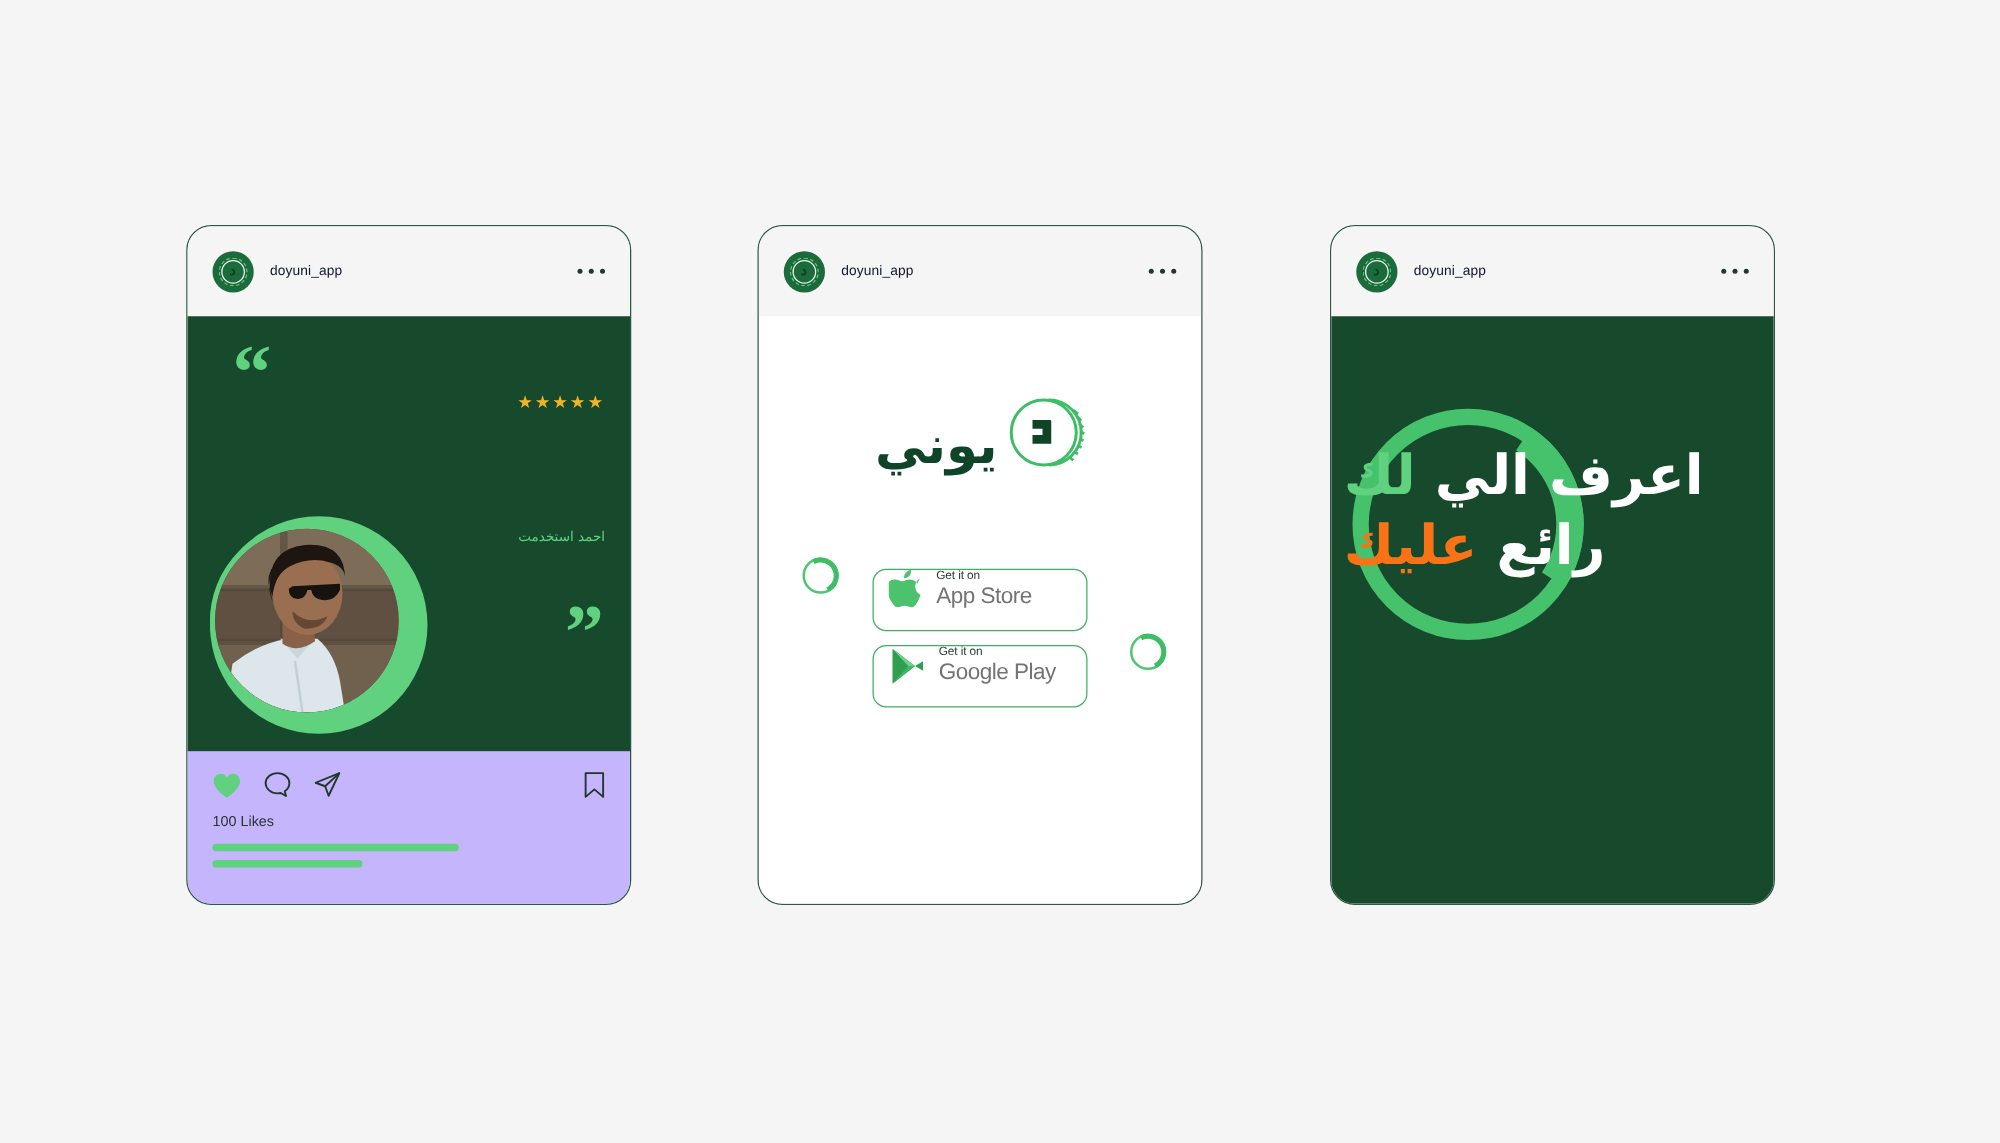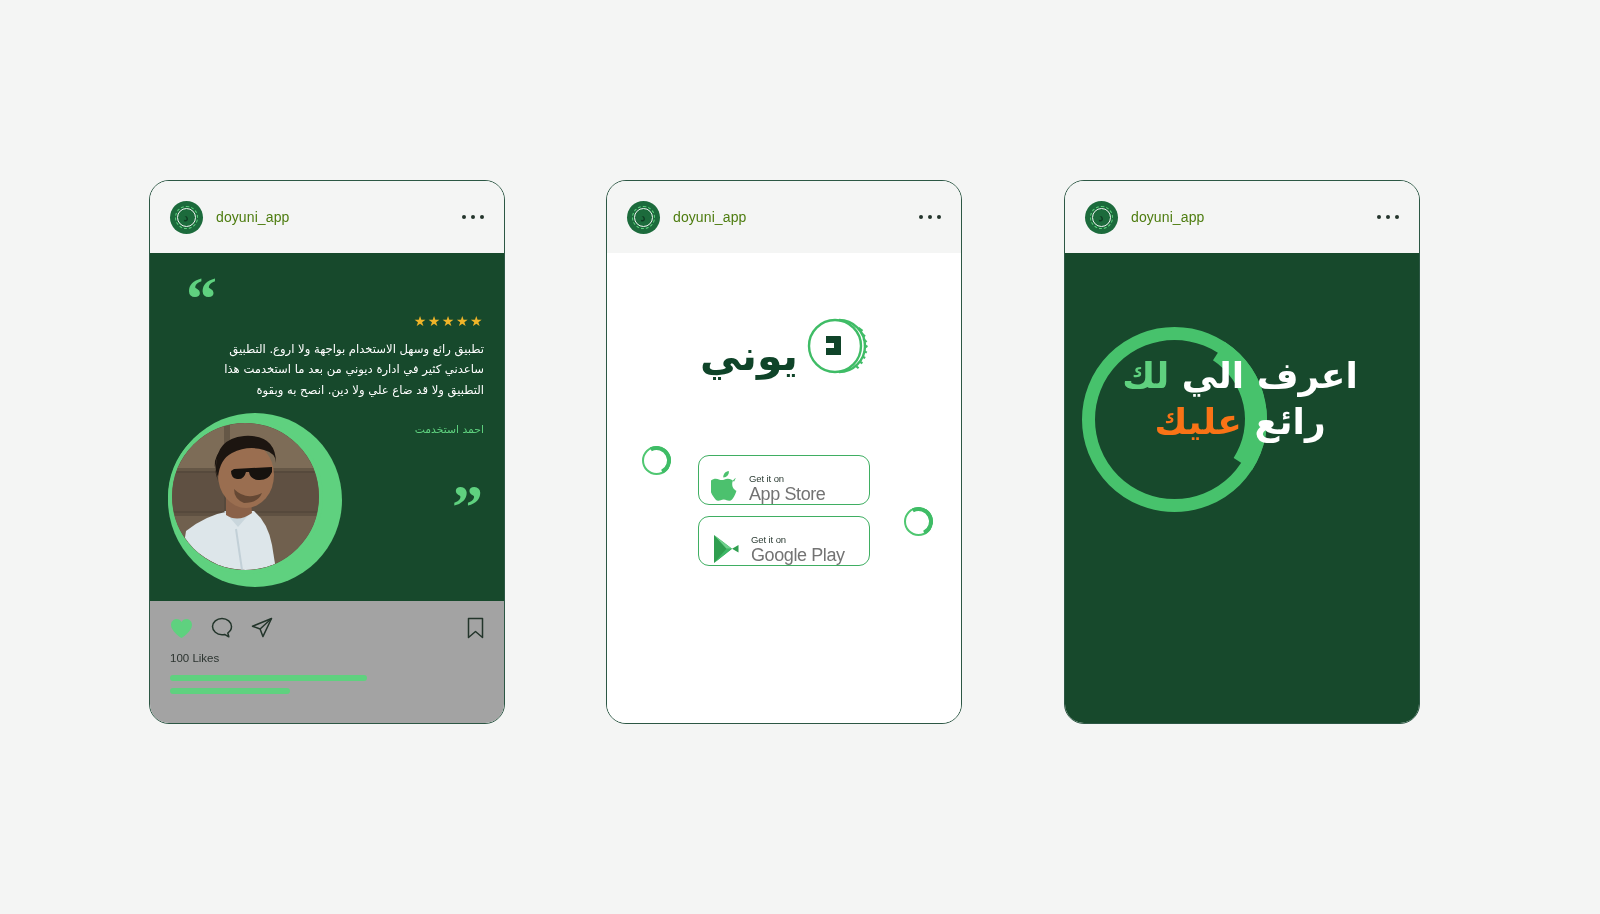--- a/index.html
+++ b/index.html
@@ -66,22 +66,22 @@
     position: relative;
     z-index: 3;
     color: #0f3d24;
     font-size: 11px;
     font-weight: bold;
     line-height: 1;
     margin-left: -1px;
   }
   .handle {
     margin-left: 13px;
-    font-size: 14px;
-    color: #4d7c0f;
+    font-size: 11px;
+    color: #0f172a;
     letter-spacing: 0.1px;
   }
   .dots {
     margin-left: auto;
     display: flex;
     gap: 5px;
   }
   .dots i {
     width: 4px; height: 4px; border-radius: 50%;
     background: #24352c;
@@ -93,21 +93,21 @@
     flex: 1 1 auto;
     position: relative;
     overflow: hidden;
   }
   .media.dark { background: #17492c; }
   .media.light { background: #ffffff; }
 
   
   .card-footer {
     flex: 0 0 122px;
-    background: #a3a3a3;
+    background: #c4b5fd;
     padding: 16px 20px 0 20px;
   }
   .actions {
     display: flex;
     align-items: center;
     gap: 18px;
   }
   .act-ico { cursor: pointer; display: block; }
   .act-spacer { margin-left: auto; }
   .likes {
@@ -221,21 +221,21 @@
     align-items: center;
     gap: 11px;
   }
   .store-btn {
     width: 172px;
     height: 50px;
     border: 1.6px solid #3fae62;
     border-radius: 11px;
     background: #fff;
     display: flex;
-    align-items: flex-end;
+    align-items: flex-start;
     padding: 0 12px;
     gap: 10px;
     cursor: pointer;
   }
   .store-txt { line-height: 1.05; }
   .store-small {
     font-size: 9.5px;
     color: #2b3b33;
     display: block;
     letter-spacing: -0.1px;
@@ -286,24 +286,24 @@
     border: 22px solid transparent;
     border-right-color: #47c26c;
     box-sizing: border-box;
     transform: rotate(-12deg);
   }
   .slogan {
     position: absolute;
     right: 14px; top: 100px;
     width: 330px;
     direction: rtl;
-    text-align: center;
+    text-align: left;
     font-family: "DejaVu Sans", sans-serif;
     font-weight: bold;
-    font-size: 36px;
+    font-size: 44px;
     line-height: 1.28;
     color: #ffffff;
     letter-spacing: -0.5px;
   }
   .sl-green { color: #5fd17f; }
   .sl-red { color: #f97316; }
 </style>
 </head>
 <body>
 
@@ -320,21 +320,20 @@
       <div class="dots">
         <i></i>
           <i></i>
           <i></i>
       </div>
     </div>
 
     <div class="media dark">
       <div class="quote-open">“</div>
       <div class="stars">★★★★★</div>
-      <div class="review-text">تطبيق رائع وسهل الاستخدام بواجهة ولا اروع. التطبيق ساعدني كثير في ادارة ديوني من بعد ما استخدمت هذا التطبيق ولا قد ضاع علي ولا دين. انصح به وبقوة</div>
       <div class="review-author">احمد استخدمت</div>
       <div class="quote-close">”</div>
 
       <div class="portrait-wrap">
         <div class="portrait-ring"></div>
         <div class="portrait-photo">
           <svg width="147" height="147" viewBox="0 0 147 147">
             <defs>
               <clipPath id="pc">
                   <circle cx="73.5" cy="73.5" r="73.5"></circle>

